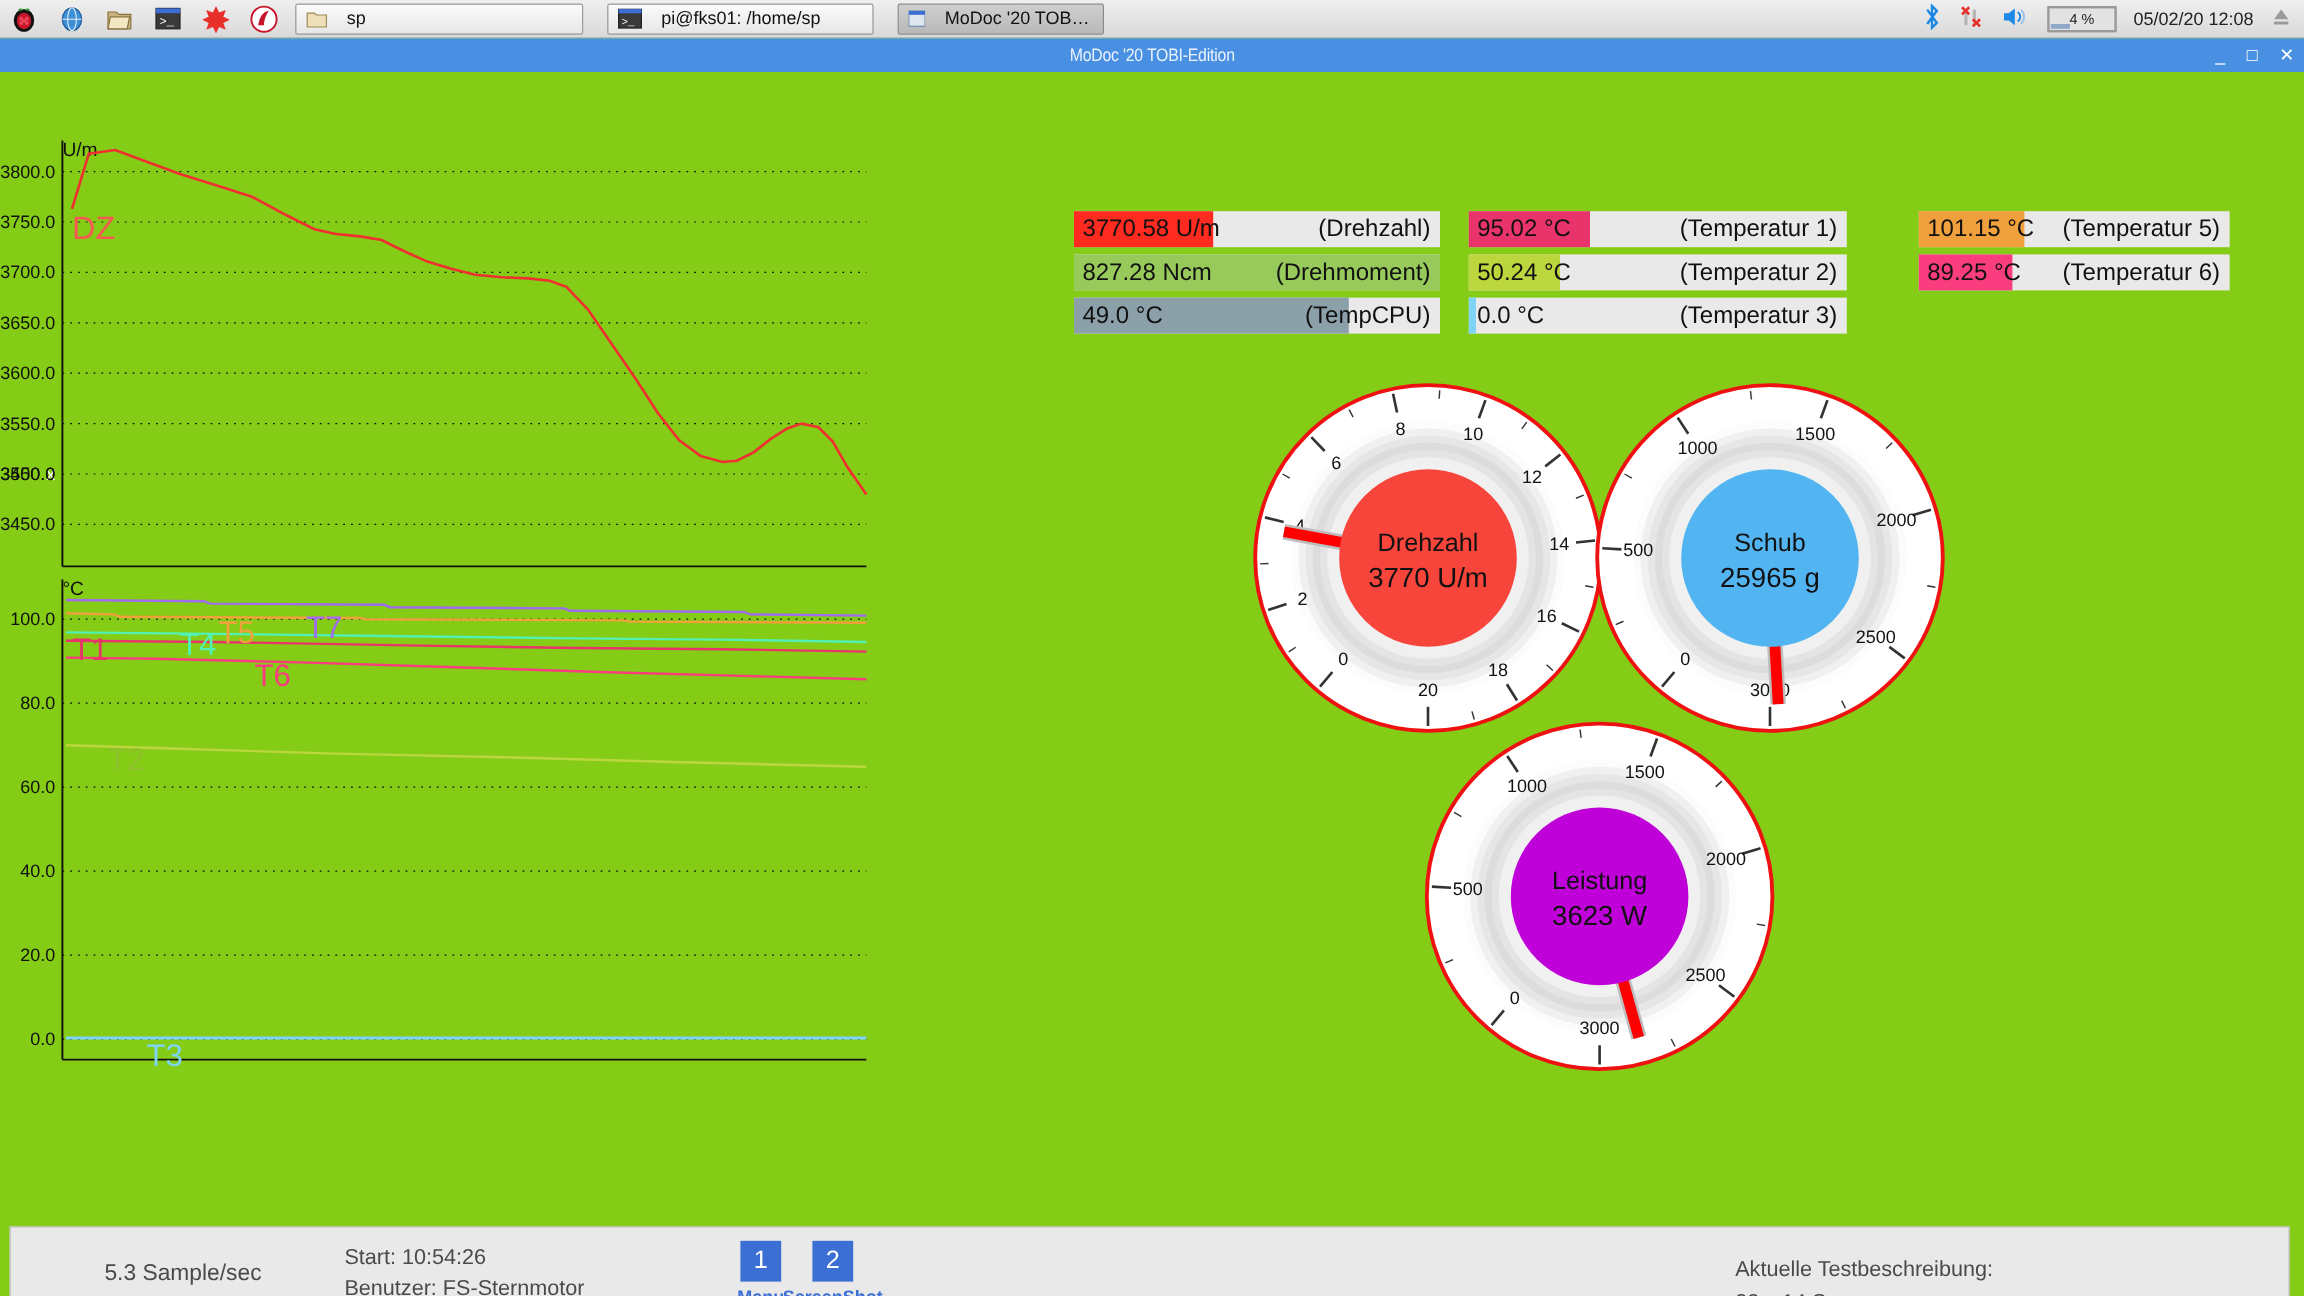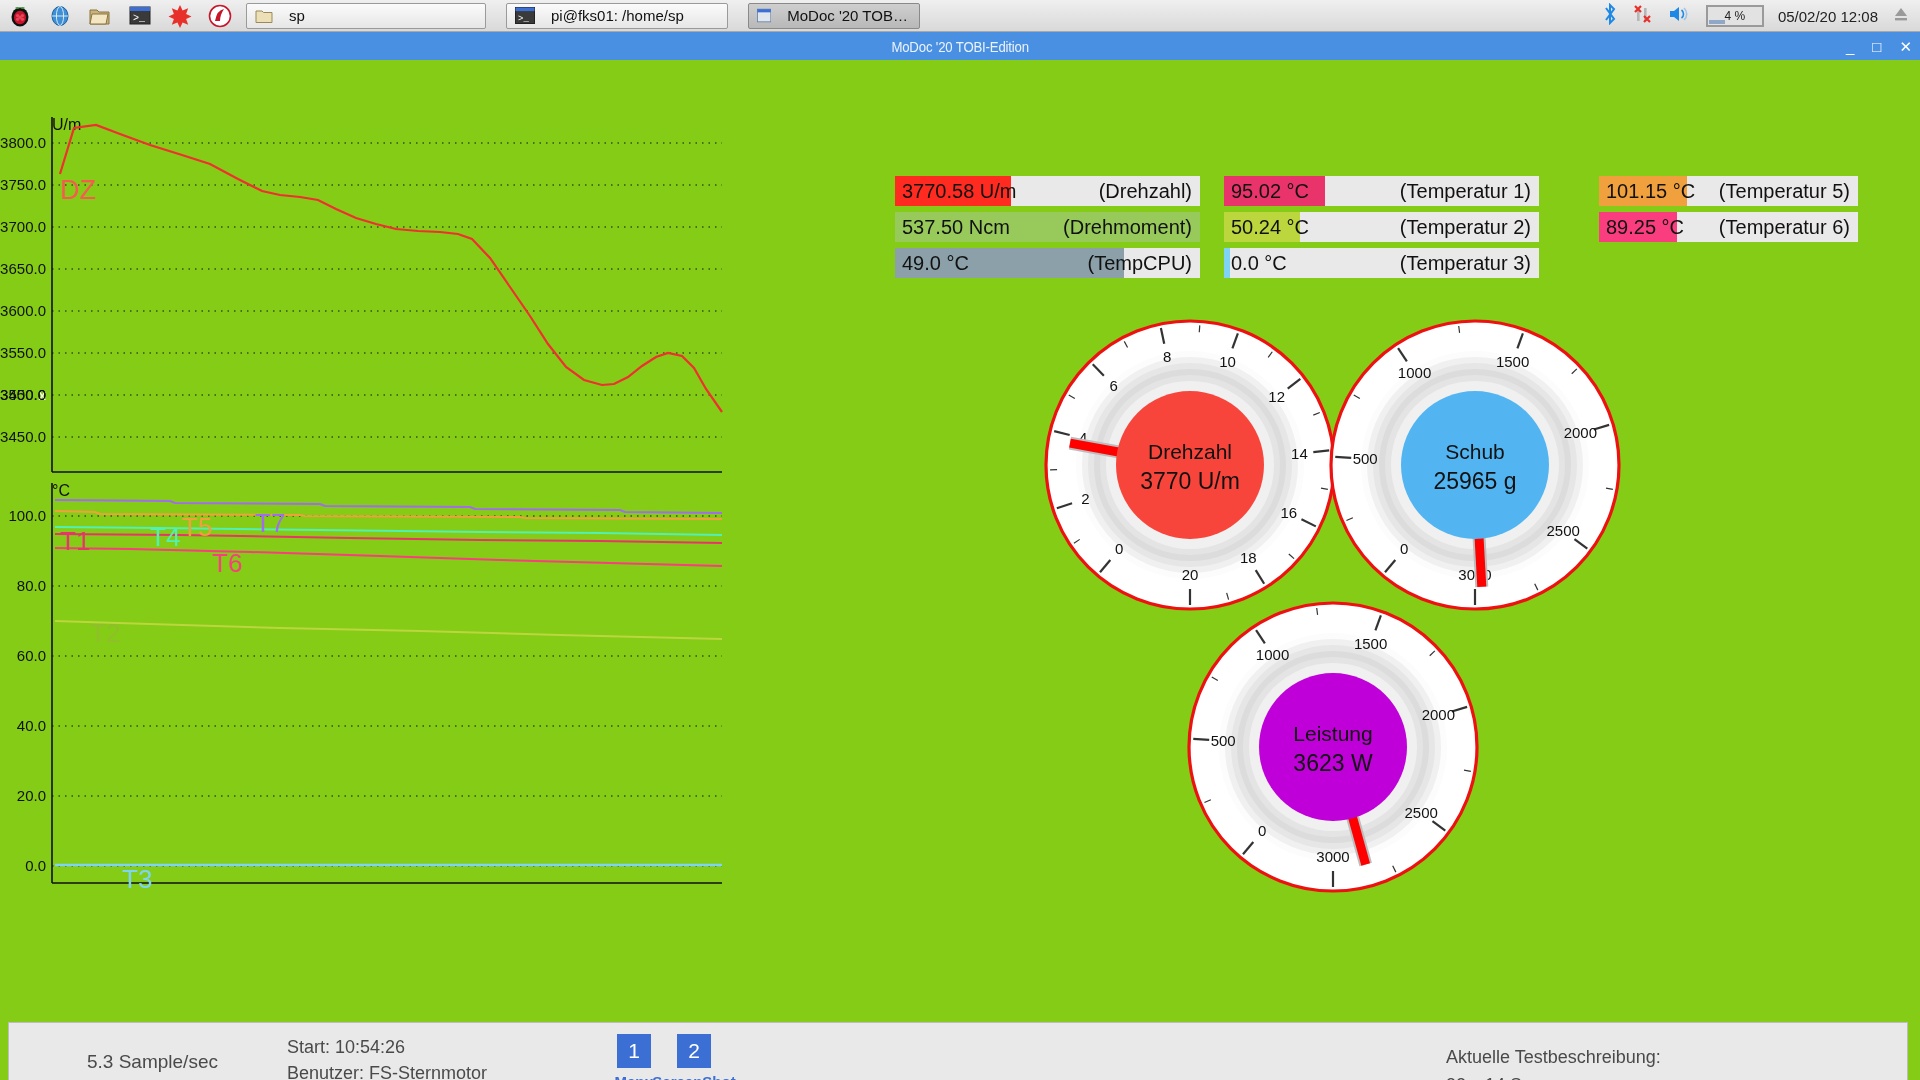--- a/index.html
+++ b/index.html
@@ -295,21 +295,21 @@
     <div id="readouts">
 
       <div class="rcol" id="col1">
         <div class="rrow">
           <span class="bar" style="width:38%;background:#ff2a20"></span>
           <span class="val">3770.58 U/m</span>
           <span class="nm">(Drehzahl)</span>
         </div>
         <div class="rrow">
           <span class="bar" style="width:100%;background:#97ca5a"></span>
-          <span class="val">537.50 Ncm</span>
+          <span class="val">827.28 Ncm</span>
           <span class="nm">(Drehmoment)</span>
         </div>
         <div class="rrow">
           <span class="bar" style="width:75%;background:#8ba0a8"></span>
           <span class="val">49.0 °C</span>
           <span class="nm">(TempCPU)</span>
         </div>
       </div>
 
       <div class="rcol" id="col2">

